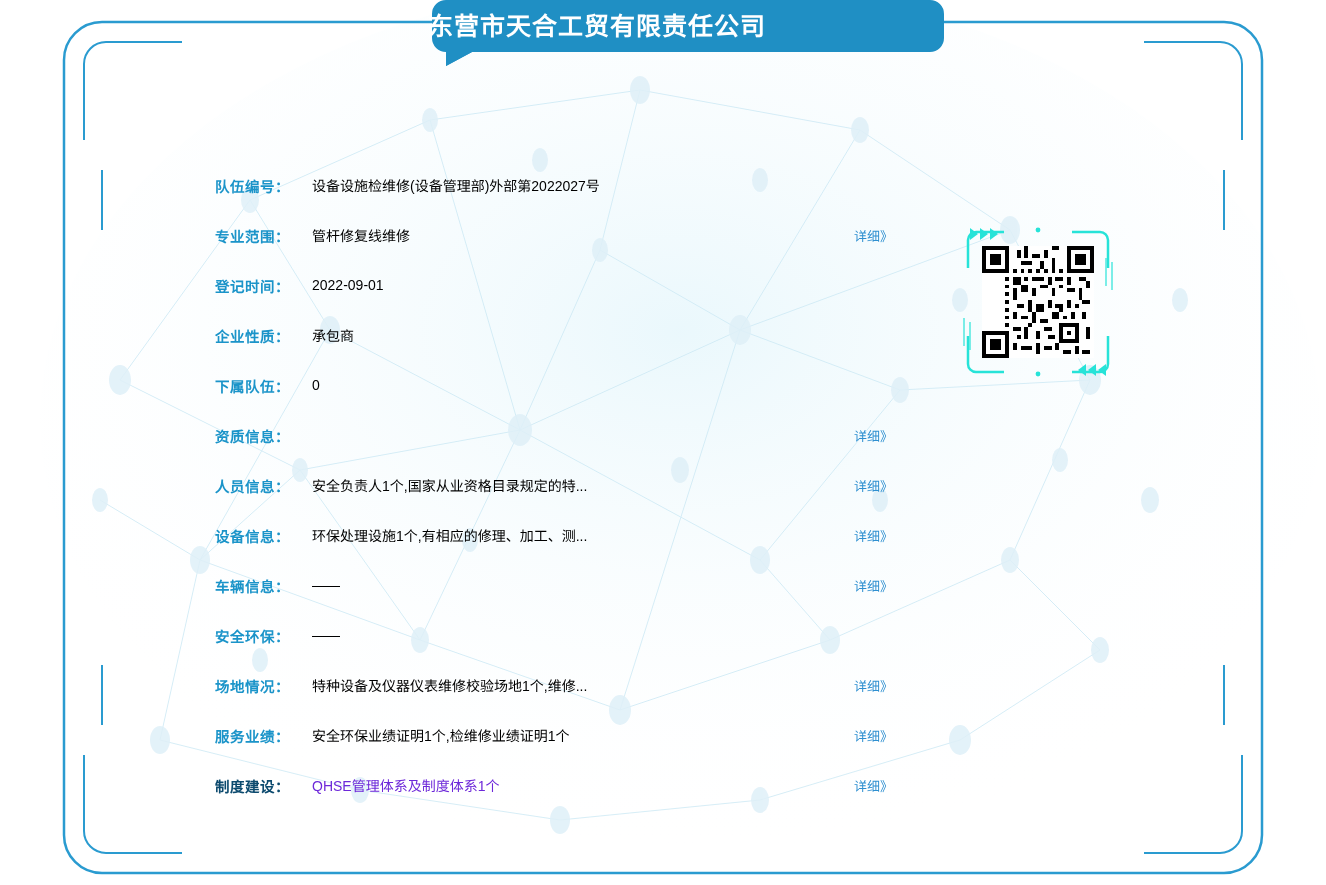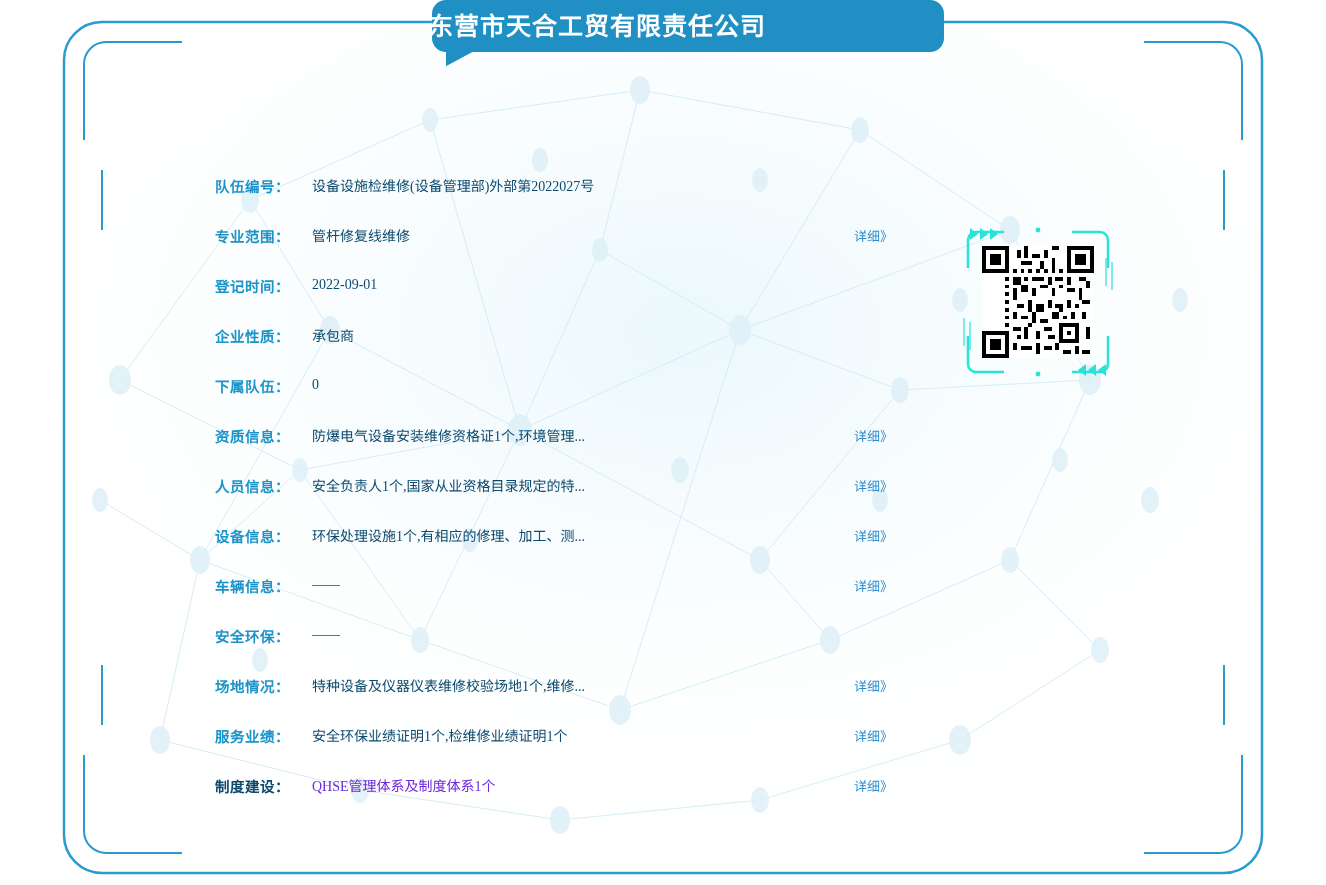--- a/index.html
+++ b/index.html
@@ -59,37 +59,36 @@
     position: absolute;
     left: 190px; top: 160px;
     width: 720px;
     z-index: 4;
   }
   .row {
     display: flex;
     align-items: center;
     height: 50px;
     position: relative;
-    font-family: Liberation Serif, serif;
   }
   .row-label {
     width: 100px;
     text-align: right;
     color: #1b94c9;
     font-size: 14.5px;
     font-weight: bold;
     white-space: nowrap;
     letter-spacing: 0.5px;
   }
   .row-label.muted {
     color: #0c4a6e;
   }
   .row-value {
     margin-left: 22px;
-    color: #0c4a6e;
+    color: #000000;
     font-size: 14px;
     white-space: nowrap;
     overflow: hidden;
     text-overflow: ellipsis;
     max-width: 420px;
   }
   .row-value.muted {
     color: #6d28d9;
   }
   .row-detail {
@@ -356,21 +355,20 @@
     <div class="row">
       <div class="row-label">企业性质：</div>
       <div class="row-value">承包商</div>
     </div>
     <div class="row">
       <div class="row-label">下属队伍：</div>
       <div class="row-value">0</div>
     </div>
     <div class="row">
       <div class="row-label">资质信息：</div>
-      <div class="row-value">防爆电气设备安装维修资格证1个,环境管理...</div>
       <div class="row-detail">详细》</div>
     </div>
     <div class="row">
       <div class="row-label">人员信息：</div>
       <div class="row-value">安全负责人1个,国家从业资格目录规定的特...</div>
       <div class="row-detail">详细》</div>
     </div>
     <div class="row">
       <div class="row-label">设备信息：</div>
       <div class="row-value">环保处理设施1个,有相应的修理、加工、测...</div>

